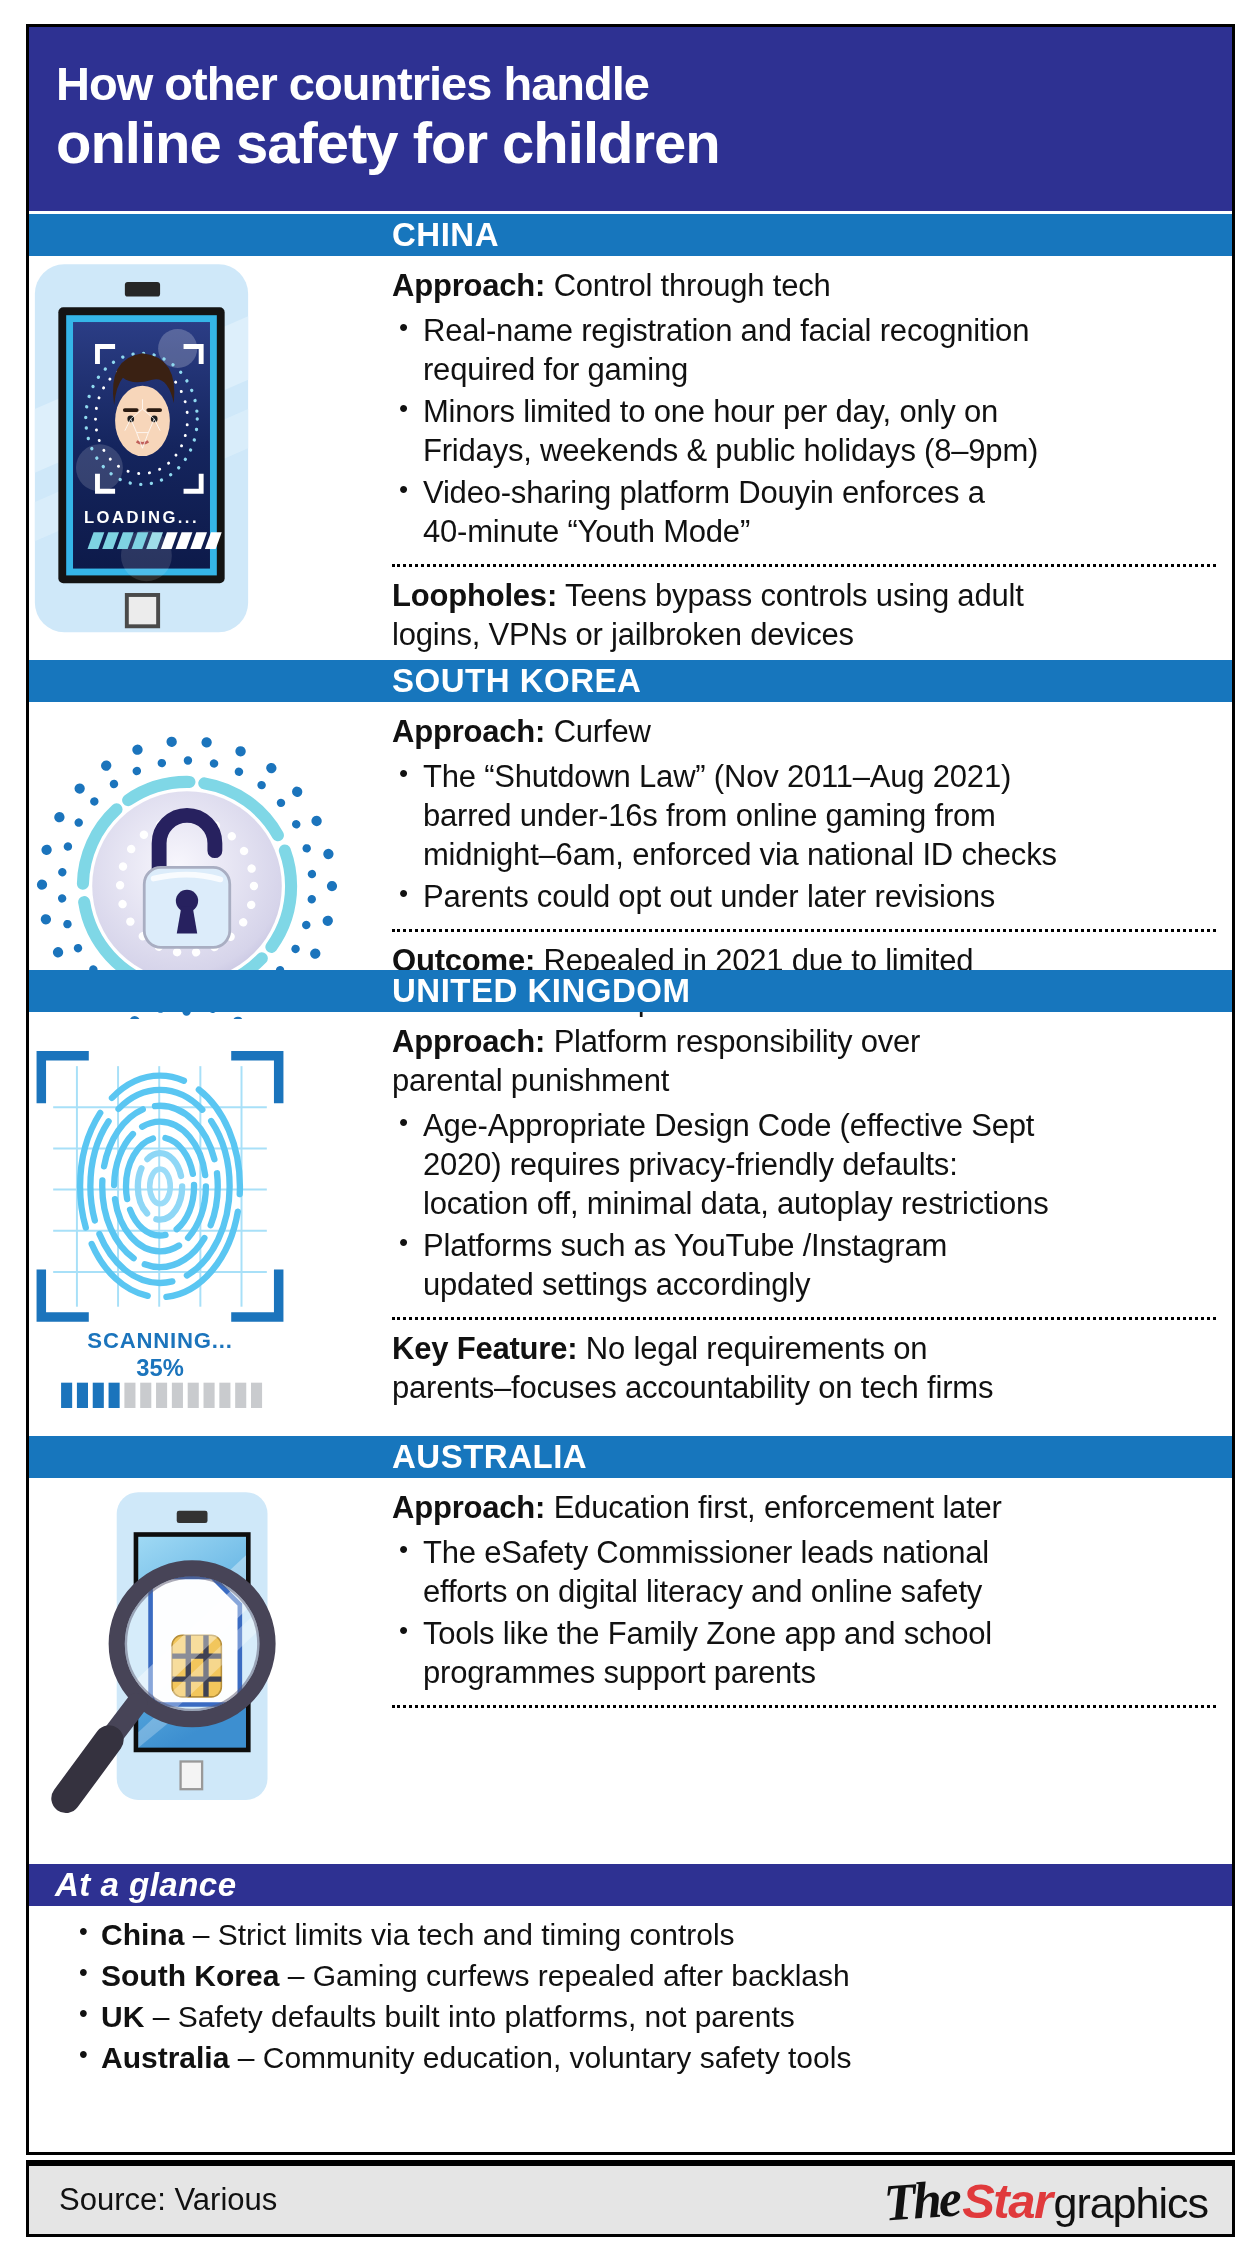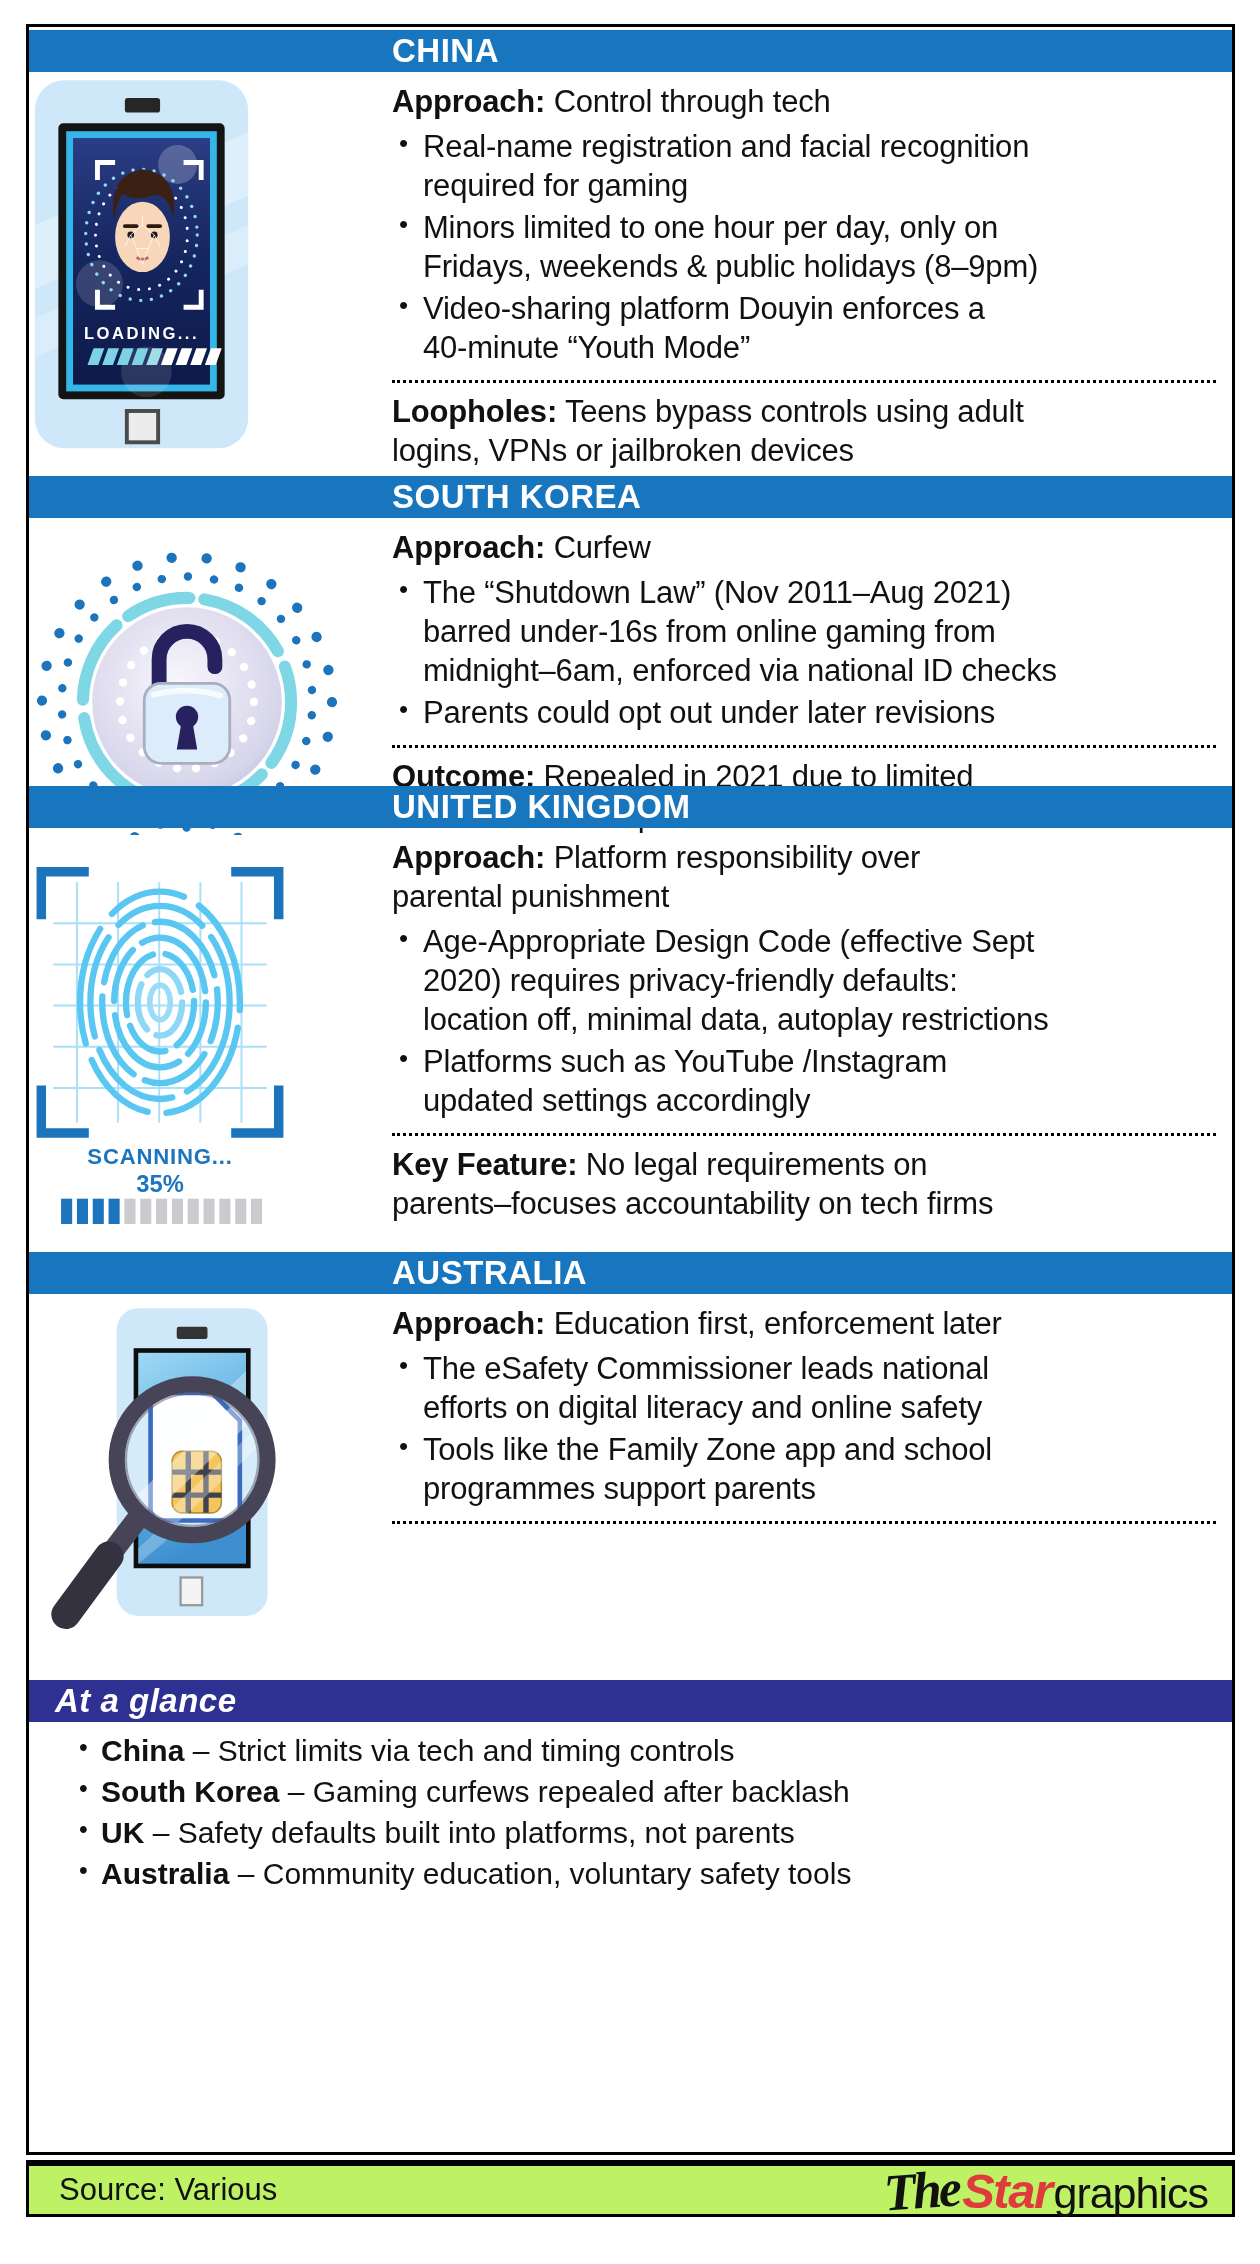--- a/index.html
+++ b/index.html
@@ -23,36 +23,40 @@
   .pre{white-space:pre-line;margin-top:42px;}
   ul.blist{list-style:none;margin:6px 0 0;padding:0;}
   ul.blist li{position:relative;padding-left:31px;margin-top:3px;}
   ul.blist .dot{position:absolute;left:7px;top:-3px;font-size:26px;}
   .divider{border-top:3px dotted #000;margin:13px 0 9px;}
   .note{margin:0;}
   .glance-body{flex:1;padding:8px 20px 0 48px;font-size:30px;line-height:41px;box-sizing:border-box;}
   .glance-body .item{position:relative;padding-left:24px;}
   .glance-body .dot{position:absolute;left:2px;top:-3px;font-size:25px;}
   .glance-body b{font-weight:700;}
-  .footer{position:absolute;left:26px;top:2160px;width:1209px;height:57px;box-sizing:border-box;
+  .footer{position:absolute;left:26px;top:2160px;width:1209px;height:77px;box-sizing:border-box;
           border:3px solid #000;border-top-width:6px;display:flex;align-items:center;
-          justify-content:space-between;padding:0 24px 0 30px;background:#bef264;}
+          justify-content:space-between;padding:0 24px 0 30px;background:#e5e5e5;}
   .source{font-size:31px;}
   .logo{display:flex;align-items:baseline;}
   .lg-the{font-family:"Liberation Serif","DejaVu Serif",serif;font-style:italic;font-weight:700;
           font-size:52px;letter-spacing:-3px;display:inline-block;transform:rotate(-4deg);margin-right:3px;}
   .lg-star{color:#e03a3c;font-style:italic;font-weight:800;font-size:49px;letter-spacing:-1.5px;margin-right:2px;}
   .lg-graphics{font-size:43px;font-weight:400;letter-spacing:-1px;}
   svg text{font-family:"Liberation Sans","DejaVu Sans",sans-serif;}
 </style>
 </head>
 <body>
 
 <div class="frame">
 
+  <div class="title-block">
+    <div class="t1">How other countries handle</div>
+    <div class="t2">online safety for children</div>
+  </div>
   <div class="white-gap"></div>
 
   <div class="bar">
     <span class="lbl">CHINA</span>
   </div>
   <div class="sec h-china">
     <div class="icon-cell">
       <svg width="225" height="394" viewBox="0 0 230 402" style="margin-top:6px">
         <defs>
           <linearGradient id="cnScr" x1="0" y1="0" x2="0" y2="1">

